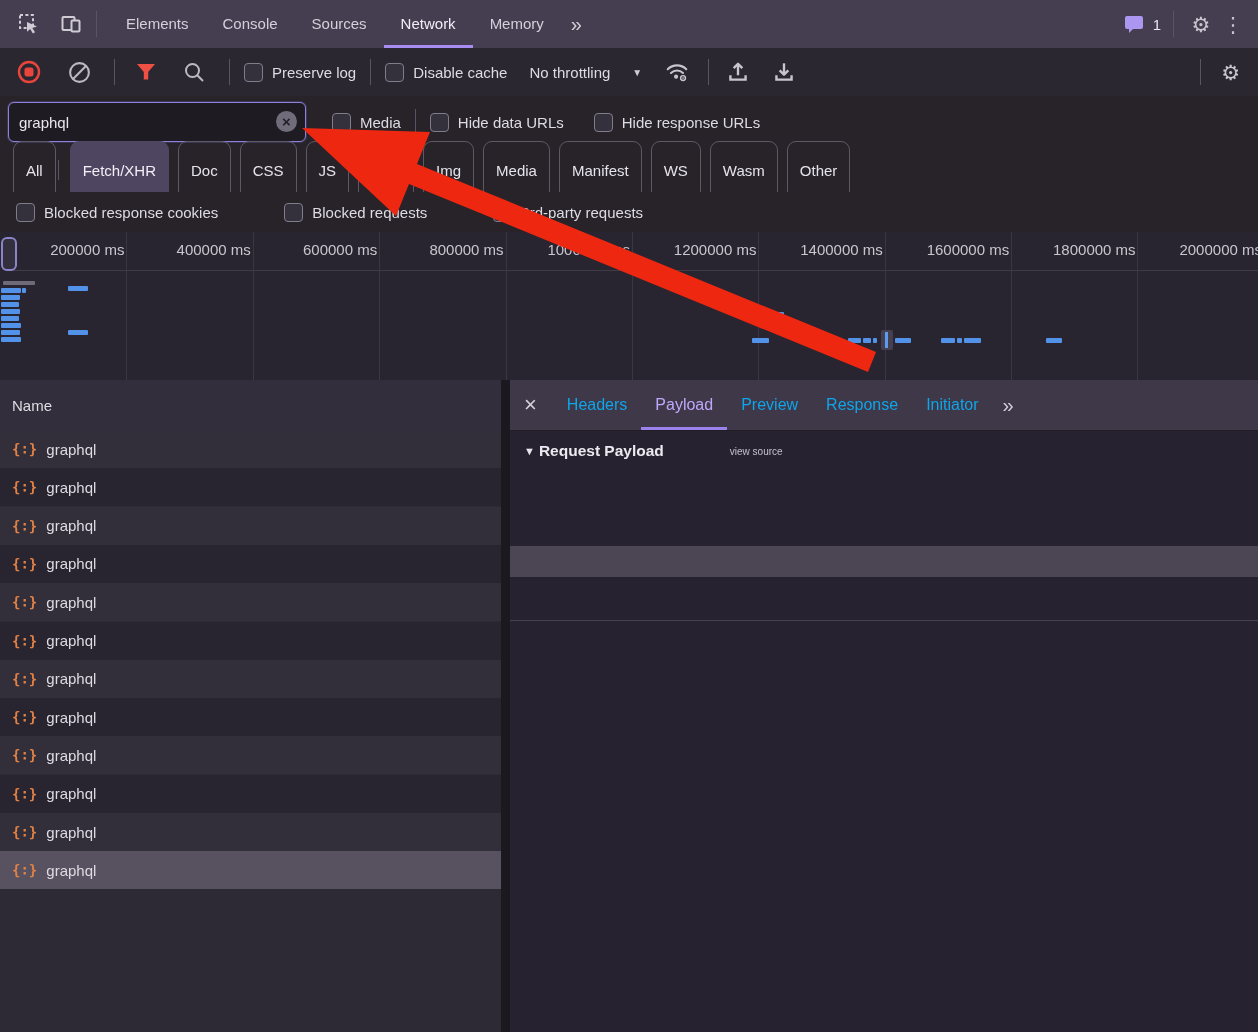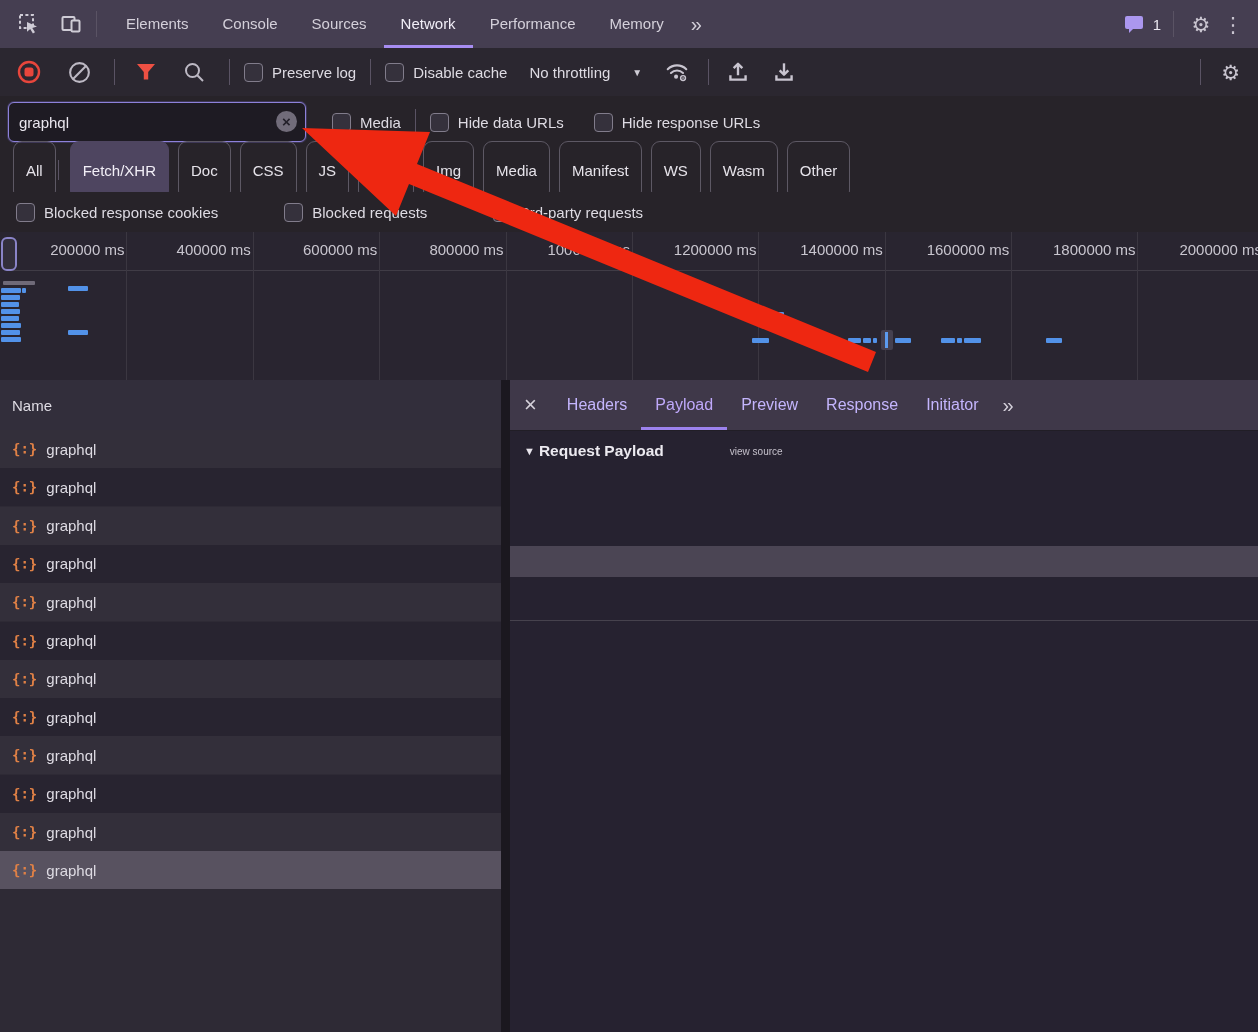--- a/index.html
+++ b/index.html
@@ -48,21 +48,21 @@
   .row{position:absolute;left:0;width:501px;height:38px;display:flex;align-items:center;background:#332f3a;}
   .row.alt{background:#282430;}
   .row.selected{background:#585260;}
   .braces{font-family:"DejaVu Sans Mono",monospace;font-size:14px;font-weight:bold;color:#e08146;margin-left:12px;flex:none;}
   .rowname{font-size:15px;color:#dedbe3;margin-left:9px;}
   #panel-gap{position:absolute;left:501px;top:380px;width:9px;height:652px;background:#1b181f;}
   
   #detail{position:absolute;left:510px;top:380px;width:748px;height:652px;background:#262230;}
   #dtabs{position:absolute;left:0;top:0;width:748px;height:50px;background:#3f3849;display:flex;align-items:center;border-bottom:1px solid #211e26;}
   .close-x{font-size:22px;color:#d5d1da;margin-left:14px;margin-right:16px;flex:none;}
-  .dtab{padding:0 14px;height:50px;line-height:50px;font-size:16px;color:#c4b5fd;flex:none;}
+  .dtab{padding:0 14px;height:50px;line-height:50px;font-size:16px;color:#0ea5e9;flex:none;}
   .dtab.active{color:#bfa8fa;box-shadow:inset 0 -3px 0 #9c82ee;}
   #payload-head{position:absolute;left:0;top:50px;width:748px;height:42px;display:flex;align-items:center;}
   .caret{font-size:11px;color:#e8e5ec;}
   #payload-title{font-size:15.5px;font-weight:bold;color:#eceaf0;margin-left:4px;}
   #view-source{font-size:10px;color:#c5c1cb;margin-left:66px;}
   .mono{font-family:"DejaVu Sans Mono",monospace;font-size:14.5px;white-space:pre;overflow:hidden;}
   .tree-line{position:absolute;left:0;width:748px;height:31px;line-height:31px;}
   .tree-line.hl{background:#4b4554;}
   .sep-line{position:absolute;left:0;top:240px;width:748px;height:1px;background:#46424d;}
   svg{display:block;}
@@ -82,21 +82,20 @@
     <svg width="24" height="24" viewBox="0 0 24 24">
         <rect x="3.5" y="5" width="12" height="13" fill="none" stroke="#cfccd6" stroke-width="2" rx="1"></rect>
         <rect x="12.5" y="8.5" width="8" height="11" fill="#453e51" stroke="#cfccd6" stroke-width="2" rx="1"></rect>
       </svg>
   </span>
   <span class="vdiv"></span>
   <span class="tab">Elements</span>
   <span class="tab">Console</span>
   <span class="tab">Sources</span>
   <span class="tab active">Network</span>
-  <span class="tab">Performance</span>
   <span class="tab">Memory</span>
   <span class="chevrons">»</span>
   <div id="topbar-right">
     <span class="tb-icon" style="margin-left:0;">
       <svg width="24" height="24" viewBox="0 0 24 24">
           <rect x="3" y="4" width="18" height="13" rx="2" fill="#ab97ef"></rect>
           <polygon points="7,16 7,21 12,16" fill="#ab97ef"></polygon>
         </svg>
     </span>
     <span class="issue-count">1</span>

